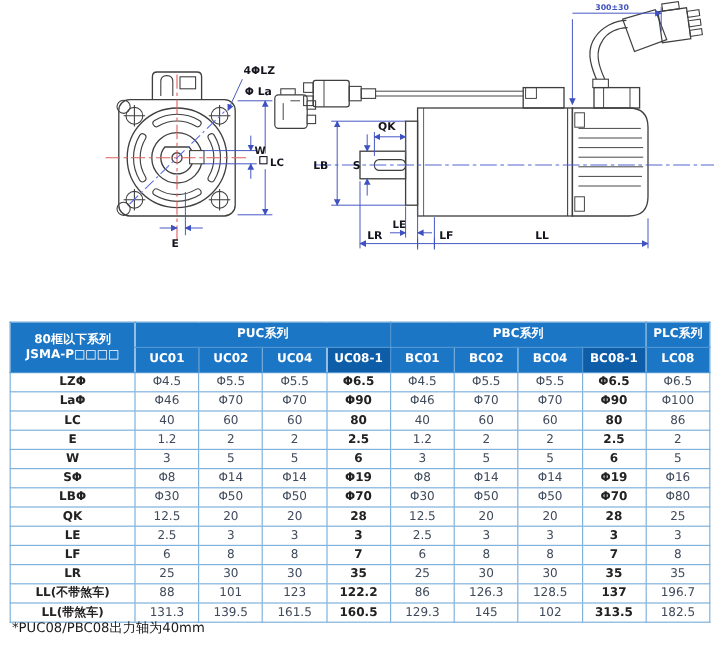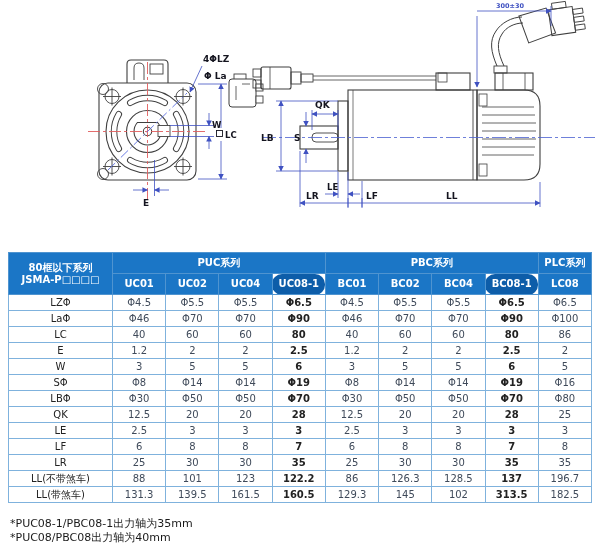--- a/index.html
+++ b/index.html
@@ -1,30 +1,30 @@
 <!DOCTYPE html>
 <html><head>
 <meta charset="utf-8">
 <style>
   html,body{margin:0;padding:0;background:#fff;}
   .page{position:relative;width:600px;height:551px;background:#fff;overflow:hidden;
         font-family:"DejaVu Sans","Liberation Sans",sans-serif;}
   .drawing{position:absolute;top:0;left:0;}
   
-  .tbl-wrap{position:absolute;top:252px;left:8px;width:584px;}
+  .tbl-wrap{position:absolute;top:268px;left:8px;width:584px;}
   table.spec{border-collapse:collapse;table-layout:fixed;width:584px;
              font-size:10px;color:#3f4a5a;background:#fff;}
   table.spec col.c0{width:104px;}
   table.spec th,table.spec td{border:1px solid #7fb2dd;text-align:center;
              padding:0;height:15px;line-height:15px;overflow:hidden;white-space:nowrap;}
   table.spec thead th{background:#1b76c6;color:#fff;font-weight:bold;height:20px;line-height:20px;
              border-color:#4f94d0;font-size:10px;}
-  table.spec thead th.dark{background:#0d5da9;border-radius:10px;}
+  table.spec thead th.dark{background:#0d5da9;}
   table.spec thead th.corner{font-size:10px;line-height:12px;}
-  table.spec tbody th{font-weight:normal;color:#222;background:#fff;font-size:10px;}
+  table.spec tbody th{font-weight:bold;color:#222;background:#fff;font-size:10px;}
   table.spec td.hl{font-weight:bold;color:#222;}
   
   .notes{position:absolute;left:10px;top:517px;font-size:11px;color:#1a1a1a;line-height:14px;}
   .notes div{white-space:nowrap;}
 </style>
 </head>
 <body>
 
 <div class="page">
 
@@ -387,17 +387,16 @@
             <td>145</td>
             <td>102</td>
             <td class="hl">313.5</td>
             <td>182.5</td>
           </tr>
         </tbody>
     </table>
   </div>
 
   <div class="notes">
-    <div>*PUC08-1/PBC08-1出力轴为35mm</div>
     <div>*PUC08/PBC08出力轴为40mm</div>
   </div>
 
 </div>
 
 </body></html>

